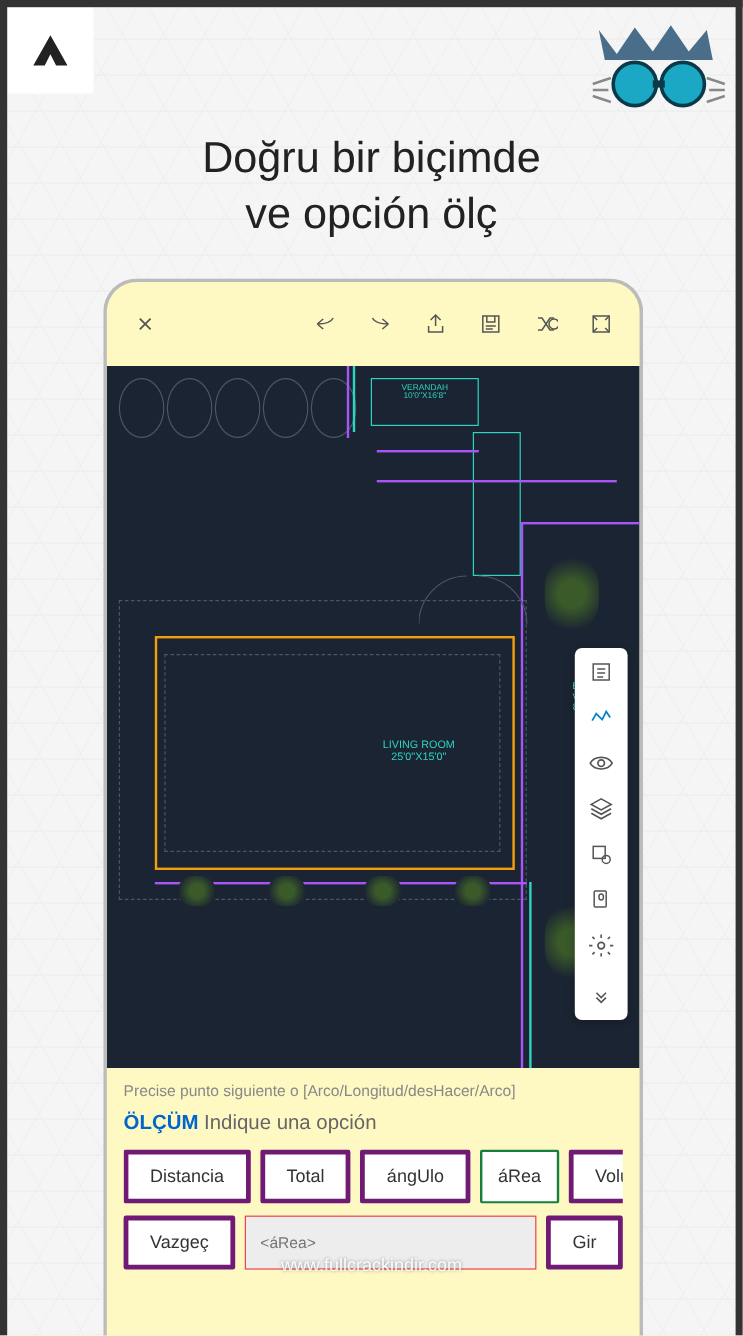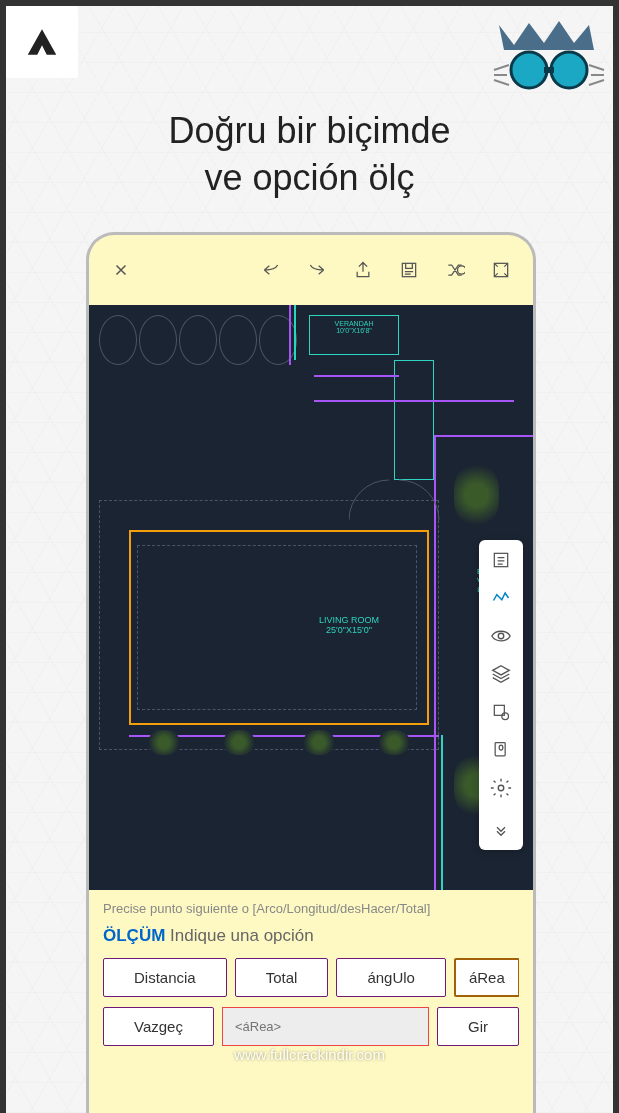--- a/index.html
+++ b/index.html
@@ -158,30 +158,30 @@
     .cmd-line2 { font-size: 13px; color: #888; }
     .olcum-line { margin-top: 8px; font-size: 17px; color: #666; }
     .olcum-label { color: #0066cc; font-weight: 600; }
     .option-row {
       display: flex;
       gap: 8px;
       margin-top: 12px;
       overflow: hidden;
     }
     .option-btn {
-      border: 1px solid #701a75;
+      border: 4px solid #701a75;
       background: #fff;
-      padding: 10px 30px;
+      padding: 10px 18px;
       font-size: 15px;
       color: #333;
       border-radius: 2px;
       cursor: pointer;
       white-space: nowrap;
     }
-    .option-btn.selected { border: 2px solid #a16207; padding: 9px 13px; }
+    .option-btn.selected { border: 2px solid #15803d; padding: 9px 13px; }
     .input-row {
       display: flex;
       gap: 8px;
       margin-top: 10px;
       align-items: stretch;
     }
     .cmd-input {
       flex: 1;
       border: 1px solid #ef4444;
       background: #ededed;
@@ -364,21 +364,21 @@
       </div>
       <div class="side-icon" style="margin-top:4px;">
         <svg width="16" height="16" viewBox="0 0 24 24" stroke="currentColor" stroke-width="2" fill="none">
             <path d="M6 8 L12 14 L18 8 M6 14 L12 20 L18 14"></path>
           </svg>
       </div>
     </div>
   </div>
 
   <div class="command-area">
-    <div class="cmd-line1">Precise punto siguiente o [Arco/Longitud/desHacer/Total]</div>
+    <div class="cmd-line1">Precise punto siguiente o [Arco/Longitud/desHacer/Arco]</div>
     <div class="olcum-line">
       <span class="olcum-label">ÖLÇÜM</span>
       <span>Indique una opción</span>
     </div>
     <div class="option-row">
       <button class="option-btn">Distancia</button>
       <button class="option-btn">Total</button>
       <button class="option-btn">ángUlo</button>
       <button class="option-btn selected">áRea</button>
       <button class="option-btn">Volum</button>

